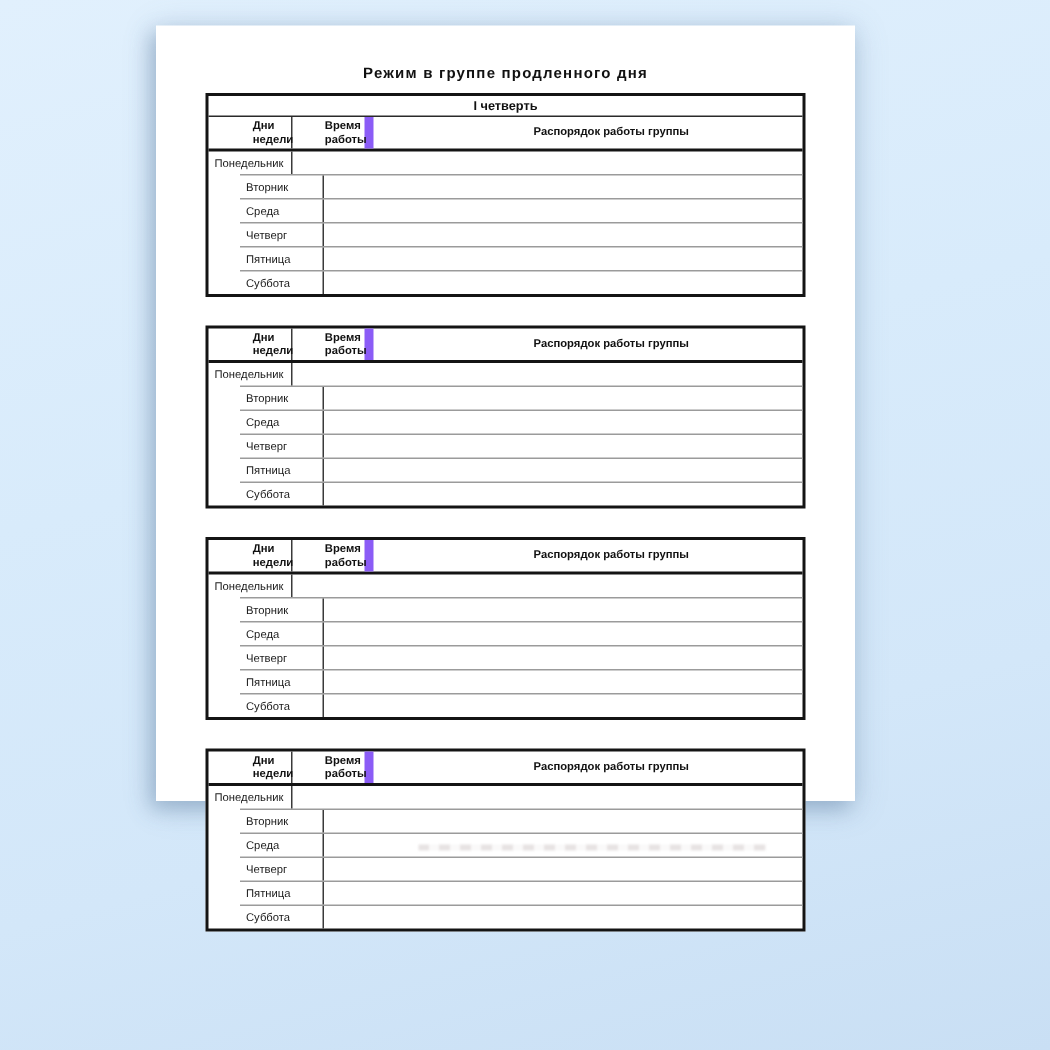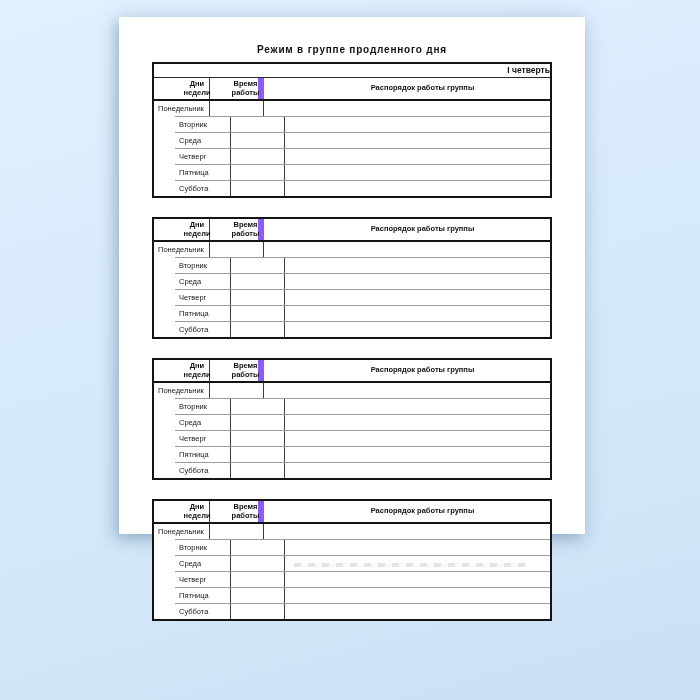--- a/index.html
+++ b/index.html
@@ -6,53 +6,53 @@
   body {
     width:700px; height:700px;
     font-family:"Liberation Sans", sans-serif;
     -webkit-font-smoothing:antialiased;
   }
   .canvas {
     position:relative; width:700px; height:700px; overflow:hidden;
     background:linear-gradient(165deg,#e1f0fd 0%,#d8ebfb 40%,#d3e7f9 70%,#c9dff4 100%);
   }
   .page {
-    position:absolute; left:119px; top:17px; width:466px; height:517px;
+    position:absolute; left:104px; top:17px; width:466px; height:517px;
     background:#ffffff;
     box-shadow:-4px 5px 12px rgba(105,135,170,.42), 0 3px 20px rgba(105,135,170,.30);
   }
   .doc-title {
     margin:27px 0 7px 0; text-align:center;
     font-size:10px; font-weight:bold; letter-spacing:.8px; color:#111;
     white-space:nowrap;
   }
   .qtable {
     margin:0 33px 19px 33px;
     border:2px solid #141414;
     background:#fff;
     position:relative;
   }
   .q-head {
-    height:13px; line-height:13px; text-align:right;
+    height:13px; line-height:13px; text-align:center;
     font-size:8.5px; font-weight:bold; color:#111;
     border-bottom:1px solid #2a2a2a;
   }
   .cols-head {
     display:flex; height:21px;
     border-bottom:2px solid #141414;
   }
   .cols-head .c {
     display:flex; align-items:center; justify-content:center;
     font-size:7.5px; font-weight:bold; color:#111;
-    text-align:center; line-height:1.15;padding-left:31px;
+    text-align:left; line-height:1.15;padding-left:31px;
   }
   .c1 { width:56px; border-right:1px solid #3a3a3a; box-sizing:border-box; }
   .c2 { width:54px; border-right:6px solid #8b5cf6; box-sizing:border-box; padding:0 8px; }
   .c3 { flex:1; }
-  .row { display:flex; height:15px; }
+  .row { display:flex; height:15px;flex-direction:column; }
   .row + .row { border-top:1px solid #9b9b9b;margin-left:21px; }
   .cell { box-sizing:border-box; }
   .cell.day {
     width:56px; border-right:1px solid #3a3a3a;
     font-size:7.5px; color:#1a1a1a; line-height:15px;
     padding-left:4px; white-space:nowrap; overflow:hidden;
   }
   .cell.time { width:54px; border-right:1px solid #3a3a3a; }
   .cell.sched { flex:1; }
   .watermark {

